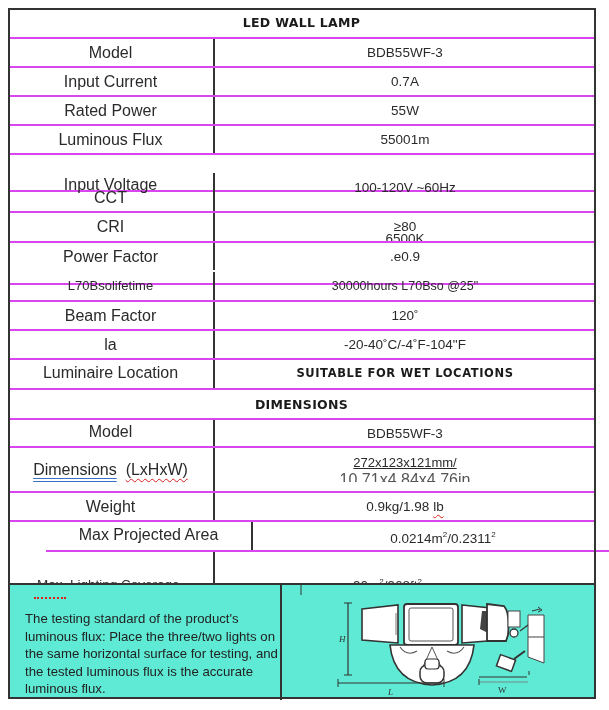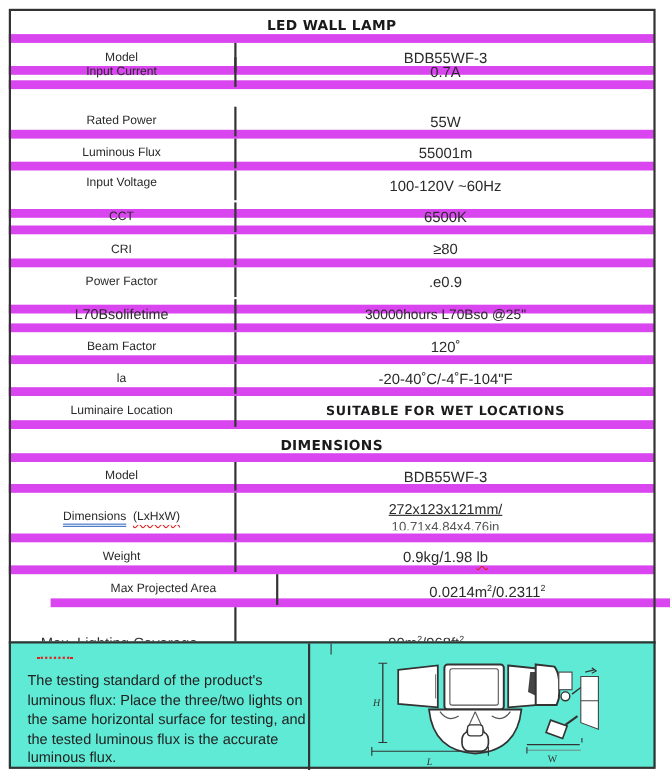--- a/index.html
+++ b/index.html
@@ -1,25 +1,25 @@
 <!DOCTYPE html>
 <html><head>
 <meta charset="utf-8">
 <style>
   html, body { margin: 0; padding: 0; background: #ffffff; }
   body { width: 609px; height: 710px; position: relative; overflow: hidden;
          font-family: "Liberation Sans", sans-serif; color: #222; }
   .sheet { position: absolute; left: 8px; top: 8px; width: 587px; }
-  .row { position: absolute; left: 0; width: 587px; border-bottom: 8px solid #d946ef;
+  .row { position: absolute; left: 0; width: 587px; border-bottom: 2px solid #d946ef;
          box-sizing: border-box; }
   .frame { position: absolute; left: 8px; top: 8px; width: 588px; height: 691px;
            border: 2px solid #333; box-sizing: border-box; pointer-events: none; }
   .hdr { text-align: center; font-weight: bold; font-family: "DejaVu Sans", sans-serif;
          font-size: 12.5px; letter-spacing: 0.3px; color: #1a1a1a; }
-  .lbl { position: absolute; left: 0; width: 205px; text-align: center; font-size: 11px; color: #2a2a2a; }
+  .lbl { position: absolute; left: 0; width: 205px; text-align: center; font-size: 16px; color: #2a2a2a; }
   .val { position: absolute; left: 207px; right: 0; text-align: center; font-size: 13.5px; color: #2a2a2a; }
   .div { position: absolute; left: 205px; width: 2px; background: #333; }
   .bold-val { font-family: "DejaVu Sans", sans-serif; font-weight: bold; font-size: 11.5px; letter-spacing: 0.6px; color: #1a1a1a; }
   .spell { text-decoration: underline wavy #d22; text-underline-offset: 3px; text-decoration-thickness: 1px; }
   .grammar { text-decoration: underline double #3a6fc4; text-underline-offset: 3px; }
   .small2 { font-size: 13px; line-height: 17px; text-decoration: underline; }
   .cut { color: #555; clip-path: inset(0 0 35% 0); }
   .overlay { position: absolute; left: 8px; top: 583px; width: 588px; height: 115px;
              border-top: 2px solid #333; background: #5eead4; box-sizing: border-box; }
   .ov-div { position: absolute; left: 272px; top: 0; width: 2px; height: 115px; background: #333; }
@@ -37,44 +37,44 @@
 
   <div class="row" style="top:0; height:31px;">
     <div class="hdr" style="line-height:29px;">LED WALL LAMP</div>
   </div>
 
   <div class="row" style="top:31px; height:29px;">
     <div class="lbl" style="line-height:27px;">Model</div>
     <div class="div" style="top:0; height:27px;"></div>
     <div class="val" style="line-height:27px;">BDB55WF-3</div>
   </div>
-  <div class="row" style="top:44px; height:29px;">
+  <div class="row" style="top:60px; height:29px;">
     <div class="lbl" style="line-height:27px;">Input Current</div>
     <div class="div" style="top:0; height:27px;"></div>
     <div class="val" style="line-height:27px;">0.7A</div>
   </div>
   <div class="row" style="top:89px; height:29px;">
     <div class="lbl" style="line-height:27px;">Rated Power</div>
     <div class="div" style="top:0; height:27px;"></div>
     <div class="val" style="line-height:27px;">55W</div>
   </div>
   <div class="row" style="top:118px; height:29px;">
     <div class="lbl" style="line-height:27px;">Luminous Flux</div>
     <div class="div" style="top:0; height:27px;"></div>
     <div class="val" style="line-height:27px;">55001m</div>
   </div>
-  <div class="row" style="top:147px; height:43px;">
+  <div class="row" style="top:165px; height:19px;">
     <div class="lbl" style="line-height:23px;">Input Voltage</div>
     <div class="div" style="top:0; height:27px;"></div>
     <div class="val" style="line-height:29px;">100-120V ~60Hz</div>
   </div>
   <div class="row" style="top:176px; height:29px;">
     <div class="lbl" style="line-height:27px;">CCT</div>
     <div class="div" style="top:0; height:27px;"></div>
-    <div class="val" style="line-height:27px;">6500K</div>
+    <div class="val" style="line-height:27px;margin-top:41px;">6500K</div>
   </div>
   <div class="row" style="top:205px; height:30px;">
     <div class="lbl" style="line-height:28px;">CRI</div>
     <div class="div" style="top:0; height:28px;"></div>
     <div class="val" style="line-height:28px;">≥80</div>
   </div>
   <div class="row" style="top:235px; height:42px;">
     <div class="lbl" style="line-height:27px;">Power Factor</div>
     <div class="div" style="top:0; height:27px;"></div>
     <div class="val" style="line-height:27px;">.e0.9</div>
@@ -110,21 +110,21 @@
     <div class="val" style="line-height:28px;">BDB55WF-3</div>
   </div>
 
   <div class="row" style="top:440px; height:45px;">
     <div class="lbl" style="top:13px; line-height:18px;">
       <span class="grammar">Dimensions</span>&nbsp;&nbsp;<span class="spell">(LxHxW)</span>
     </div>
     <div class="div" style="top:0; height:43px;"></div>
     <div class="val small2" style="top:6px;">
       <div>272x123x121mm/</div>
-      <div class="cut" style="font-size:12px;">10.71x4.84x4.76in</div>
+      <div class="cut" style="font-size:16px;">10.71x4.84x4.76in</div>
     </div>
   </div>
 
   <div class="row" style="top:485px; height:29px;">
     <div class="lbl" style="line-height:27px;">Weight</div>
     <div class="div" style="top:0; height:27px;"></div>
     <div class="val" style="line-height:27px;">
       <span>0.9kg/1.98 </span><span class="spell">lb</span>
     </div>
   </div>

